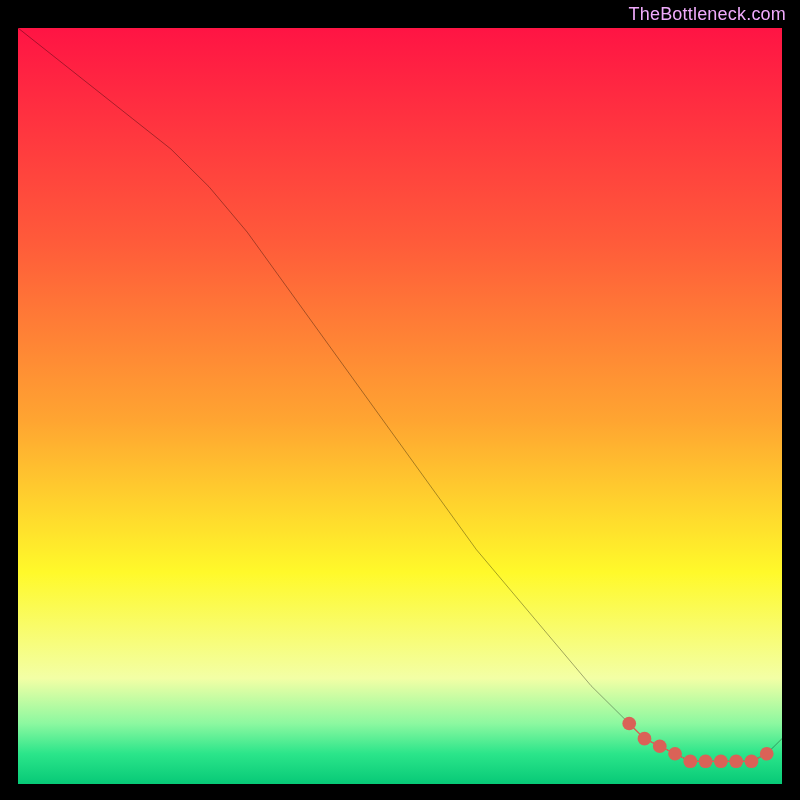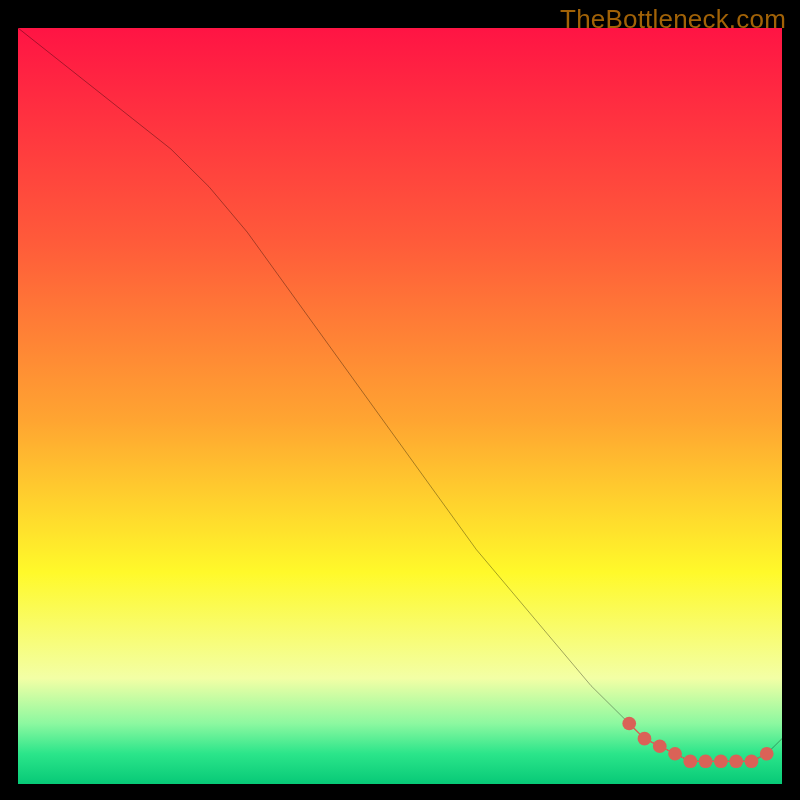--- a/index.html
+++ b/index.html
@@ -40,22 +40,22 @@
     left: 0;
     top: 0;
     width: 764px;
     height: 756px;
     pointer-events: none;
   }
   .watermark {
     position: absolute;
     top: 4px;
     right: 14px;
-    color: #a16207;
-    font-size: 26px;
+    color: #f0abfc;
+    font-size: 18px;
     font-weight: 500;
     letter-spacing: 0.2px;
   }
 </style>
 </head>
 <body>
 
 <div class="stage">
 
   <div class="watermark">TheBottleneck.com</div>

